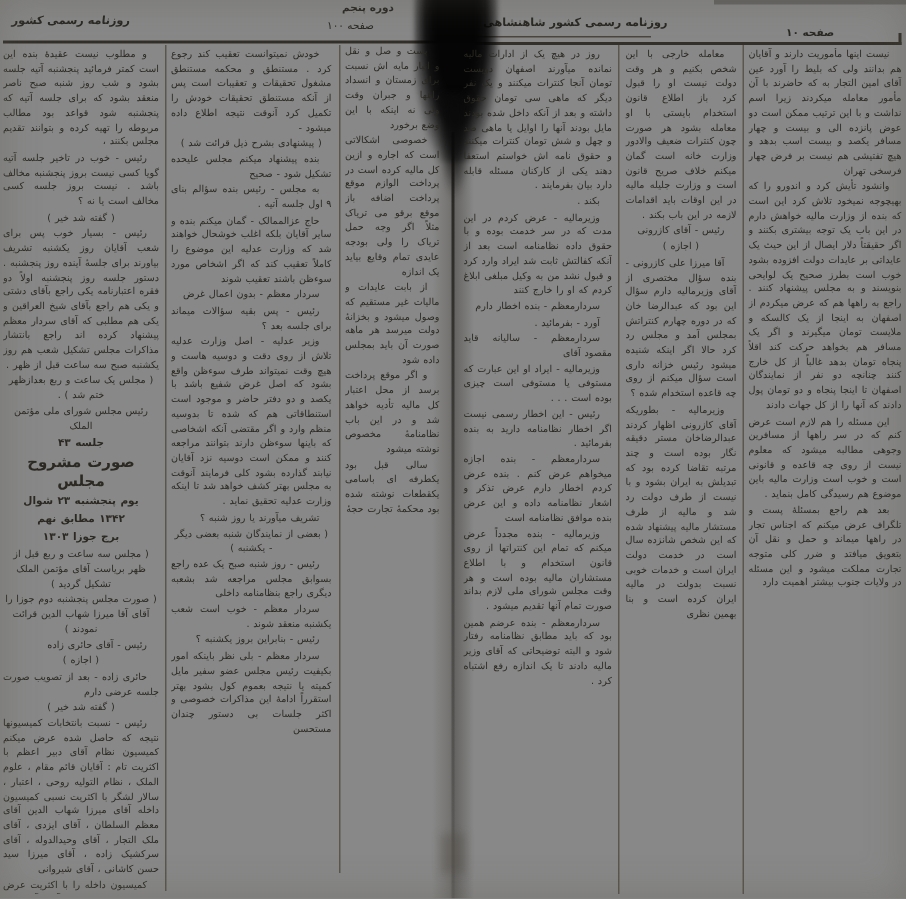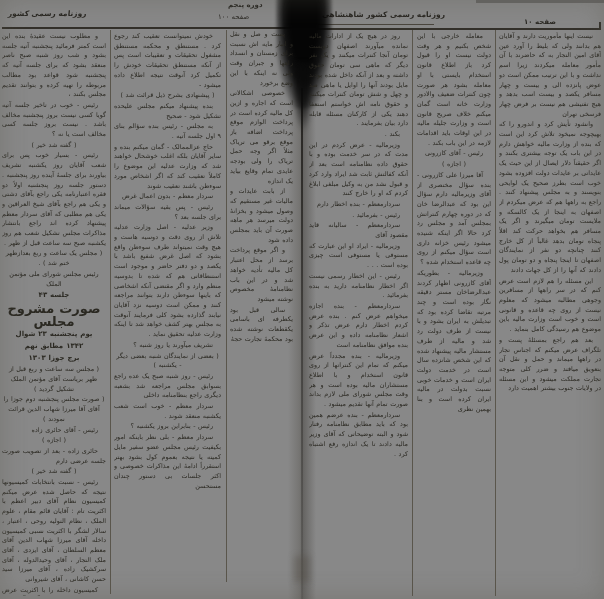--- a/index.html
+++ b/index.html
@@ -50,21 +50,21 @@
   .col-la{left:2px;width:104px;height:564px;}
   .col-lb{left:114px;width:107px;height:564px;}
   .col-lc{left:230px;top:30px;width:63px;height:548px;}
   .col-ra{left:309px;width:99px;height:565px;}
   .col-rb{left:417px;width:74px;height:565px;}
   .col-rc{left:499px;width:102px;height:565px;}
   .blk{margin:0 0 1px 0;}
   .blk.p{text-indent:8px;}
   .blk.c{text-align:center;text-indent:0;}
   .blk.h{text-align:center;font-weight:bold;font-size:7px;line-height:11px;}
-  .blk.hb{text-align:center;font-weight:bold;font-size:13px;line-height:13px;}
+  .blk.hb{text-align:center;font-weight:bold;font-size:10px;line-height:13px;}
 </style>
 </head>
 <body>
 
 <div class="sheet">
 
   <div class="hdr brand-left">روزنامه رسمی کشور</div>
   <div class="hdr pageno-left">صفحه ۱۰۰</div>
   <div class="hdr period">دوره پنجم</div>
   <div class="hdr title-right">روزنامه رسمی کشور شاهنشاهی</div>
@@ -128,21 +128,21 @@
       <div class="blk p">خصوصی اشکالاتی است که اجاره و ازین کل مالیه کرده است در پرداخت الوازم موقع پرداخت اضافه باز موقع برقو می تریاک مثلاً اگر وجه حمل تریاک را ولی بودجه عایدی تمام وقایع بیاید یک اندازه</div>
       <div class="blk p">از بابت عایدات و مالیات غیر مستقیم که وصول میشود و بخزانهٔ دولت میرسد هر ماهه صورت آن باید بمجلس داده شود</div>
       <div class="blk p">و اگر موقع پرداخت برسد از محل اعتبار کل مالیه تأدیه خواهد شد و در این باب نظامنامهٔ مخصوص نوشته میشود</div>
       <div class="blk p">سالی قبل بود یکطرفه ای باسامی یکقطعات نوشته شده بود محکمهٔ تجارت حجهٔ</div>
     </div>
   <div class="col col-ra">
       <div class="blk p">روز در هیچ یک از ادارات مالیه نمانده میآورند اصفهان دویست تومان آنجا کنترات میکنند و یک نفر دیگر که ماهی سی تومان حقوق داشته و بعد از آنکه داخل شده بودند مایل بودند آنها را اوایل یا ماهی صد و چهل و شش تومان کنترات میکنند و حقوق نامه اش خواستم استعفا دهند یکی از کارکنان مسئله قابله دارد بیان بفرمایند .</div>
       <div class="blk p">بکند .</div>
       <div class="blk p">وزیرمالیه - عرض کردم در این مدت که در سر خدمت بوده و با حقوق داده نظامنامه است بعد از آنکه کفالتش ثابت شد ایراد وارد کرد و قبول نشد من به وکیل مبلغی ابلاغ کردم که او را خارج کنند</div>
       <div class="blk p">سردارمعظم - بنده اخطار دارم</div>
-      <div class="blk p">رئیس - بفرمائید .</div>
+      <div class="blk p">آورد - بفرمائید .</div>
       <div class="blk p">سردارمعظم - سالیانه قاید مقصود آقای</div>
       <div class="blk p">وزیرمالیه - ایراد او این عبارت که مستوفی یا مستوفی است چیزی بوده است . . .</div>
       <div class="blk p">رئیس - این اخطار رسمی نیست اگر اخطار نظامنامه دارید به بنده بفرمائید .</div>
       <div class="blk p">سردارمعظم - بنده اجازه میخواهم عرض کنم . بنده عرض کردم اخطار دارم عرض تذکر و اشعار نظامنامه داده و این عرض بنده موافق نظامنامه است</div>
       <div class="blk p">وزیرمالیه - بنده مجدداً عرض میکنم که تمام این کنتراتها از روی قانون استخدام و با اطلاع مستشاران مالیه بوده است و هر وقت مجلس شورای ملی لازم بداند صورت تمام آنها تقدیم میشود .</div>
       <div class="blk p">سردارمعظم - بنده عرضم همین بود که باید مطابق نظامنامه رفتار شود و البته توضیحاتی که آقای وزیر مالیه دادند تا یک اندازه رفع اشتباه کرد .</div>
     </div>
   <div class="col col-rb">
       <div class="blk p">معامله خارجی با این شخص بکنیم و هر وقت دولت نیست او را قبول کرد باز اطلاع قانون استخدام بایستی با او معامله بشود هر صورت چون کنترات ضعیف والادور وزارت خانه است گمان میکنم خلاف صریح قانون است و وزارت جلیله مالیه در این اوقات باید اقدامات لازمه در این باب بکند .</div>
       <div class="blk p">رئیس - آقای کازرونی</div>

